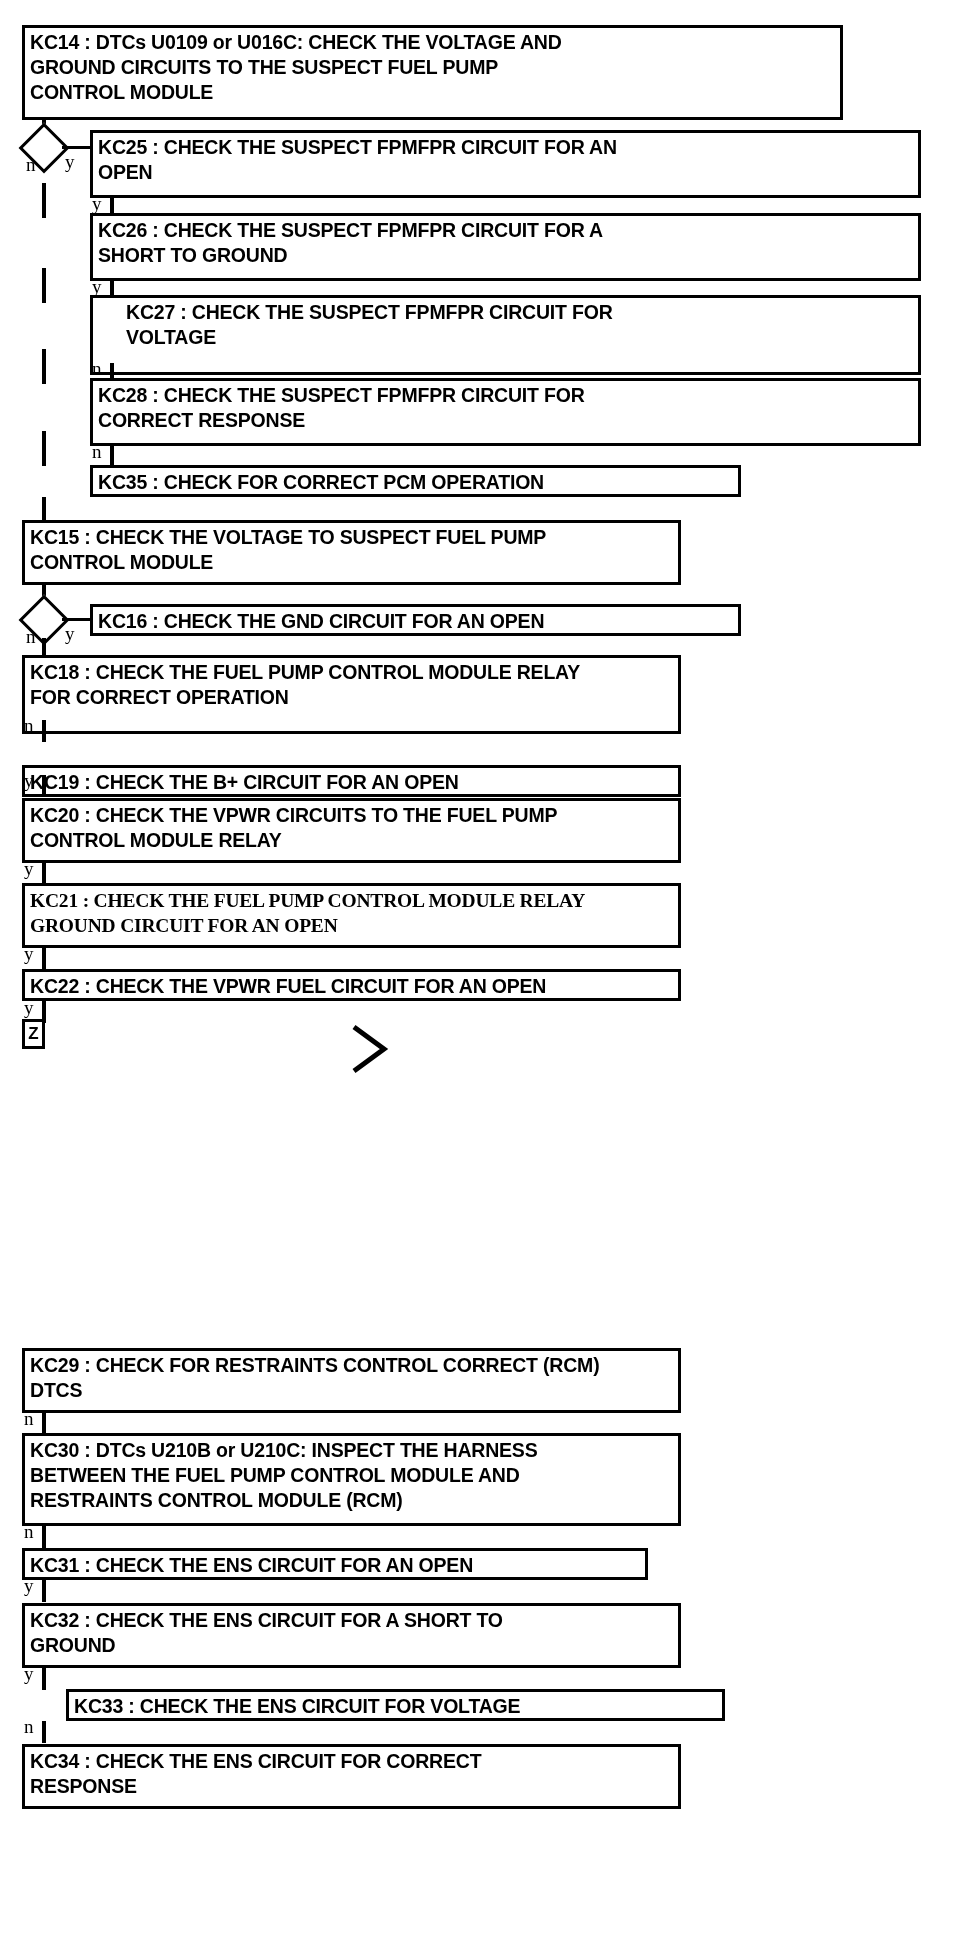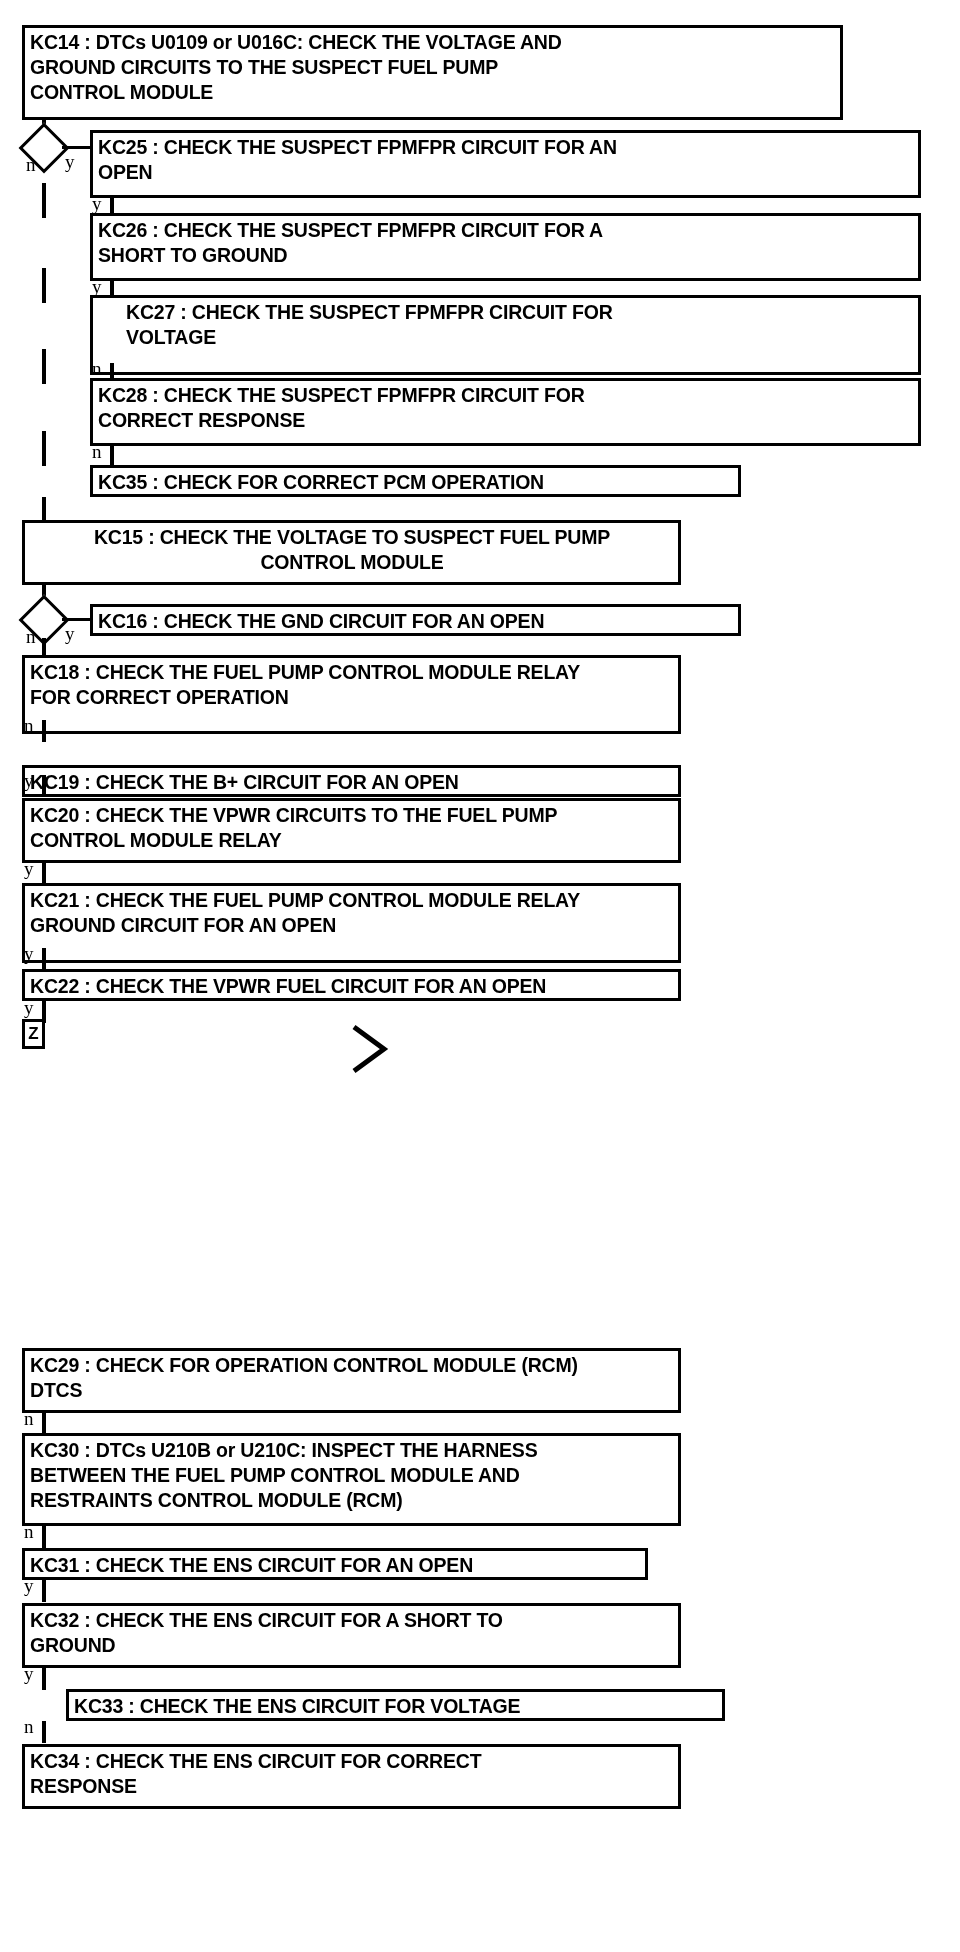--- a/index.html
+++ b/index.html
@@ -129,21 +129,21 @@
   <div class="vline" style="left:110px; top:363px; height:22px;"></div>
   <div class="branch-label" style="left:92px; top:359px;">n</div>
 
   <div class="node" style="left:90px; top:378px; width:831px; height:68px;">KC28 : CHECK THE SUSPECT FPMFPR CIRCUIT FOR
 CORRECT RESPONSE</div>
   <div class="vline" style="left:110px; top:446px; height:22px;"></div>
   <div class="branch-label" style="left:92px; top:442px;">n</div>
 
   <div class="node" style="left:90px; top:465px; width:651px; height:32px;">KC35 : CHECK FOR CORRECT PCM OPERATION</div>
 
-  <div class="node" style="left:22px; top:520px; width:659px; height:65px;text-align:center;">KC15 : CHECK THE VOLTAGE TO SUSPECT FUEL PUMP
+  <div class="node" style="left:22px; top:520px; width:659px; height:65px;">KC15 : CHECK THE VOLTAGE TO SUSPECT FUEL PUMP
 CONTROL MODULE</div>
 
   <div class="vline" style="left:42px; top:585px; height:23px;"></div>
 
   <div class="diamond" style="left:26px; top:602px;"></div>
   <div class="hline" style="left:62px; top:618px; width:32px;"></div>
   <div class="branch-label" style="left:26px; top:627px;">n</div>
   <div class="branch-label" style="left:65px; top:624px;">y</div>
   <div class="vline" style="left:42px; top:638px; height:18px;"></div>
 
@@ -156,38 +156,38 @@
 
   <div class="node" style="left:22px; top:765px; width:659px; height:32px;">KC19 : CHECK THE B+ CIRCUIT FOR AN OPEN</div>
   <div class="vline" style="left:42px; top:775px; height:22px;"></div>
   <div class="branch-label" style="left:24px; top:771px;">y</div>
 
   <div class="node" style="left:22px; top:798px; width:659px; height:65px;">KC20 : CHECK THE VPWR CIRCUITS TO THE FUEL PUMP
 CONTROL MODULE RELAY</div>
   <div class="vline" style="left:42px; top:863px; height:22px;"></div>
   <div class="branch-label" style="left:24px; top:859px;">y</div>
 
-  <div class="node" style="left:22px; top:883px; width:659px; height:80px;">KC21 : CHECK THE FUEL PUMP CONTROL MODULE RELAY
+  <div class="node" style="left:22px; top:883px; width:659px; height:65px;font-family:Liberation Serif, serif;">KC21 : CHECK THE FUEL PUMP CONTROL MODULE RELAY
 GROUND CIRCUIT FOR AN OPEN</div>
   <div class="vline" style="left:42px; top:948px; height:22px;"></div>
   <div class="branch-label" style="left:24px; top:944px;">y</div>
 
   <div class="node" style="left:22px; top:969px; width:659px; height:32px;">KC22 : CHECK THE VPWR FUEL CIRCUIT FOR AN OPEN</div>
   <div class="vline" style="left:42px; top:1001px; height:22px;"></div>
   <div class="branch-label" style="left:24px; top:998px;">y</div>
 
   <div class="conn-tag" style="left:22px; top:1019px;">Z</div>
 
   <span class="chevron" style="left:348px; top:1021px;">
     <svg width="44" height="56" viewBox="0 0 44 56" xmlns="http://www.w3.org/2000/svg">
       <polyline points="6,6 36,28 6,50" fill="none" stroke="#000000" stroke-width="5"></polyline>
     </svg>
   </span>
 
-  <div class="node" style="left:22px; top:1348px; width:659px; height:65px;">KC29 : CHECK FOR OPERATION CONTROL MODULE (RCM)
+  <div class="node" style="left:22px; top:1348px; width:659px; height:65px;">KC29 : CHECK FOR RESTRAINTS CONTROL CORRECT (RCM)
 DTCS</div>
   <div class="vline" style="left:42px; top:1413px; height:22px;"></div>
   <div class="branch-label" style="left:24px; top:1409px;">n</div>
 
   <div class="node" style="left:22px; top:1433px; width:659px; height:93px;">KC30 : DTCs U210B or U210C: INSPECT THE HARNESS
 BETWEEN THE FUEL PUMP CONTROL MODULE AND
 RESTRAINTS CONTROL MODULE (RCM)</div>
   <div class="vline" style="left:42px; top:1526px; height:22px;"></div>
   <div class="branch-label" style="left:24px; top:1522px;">n</div>
 

